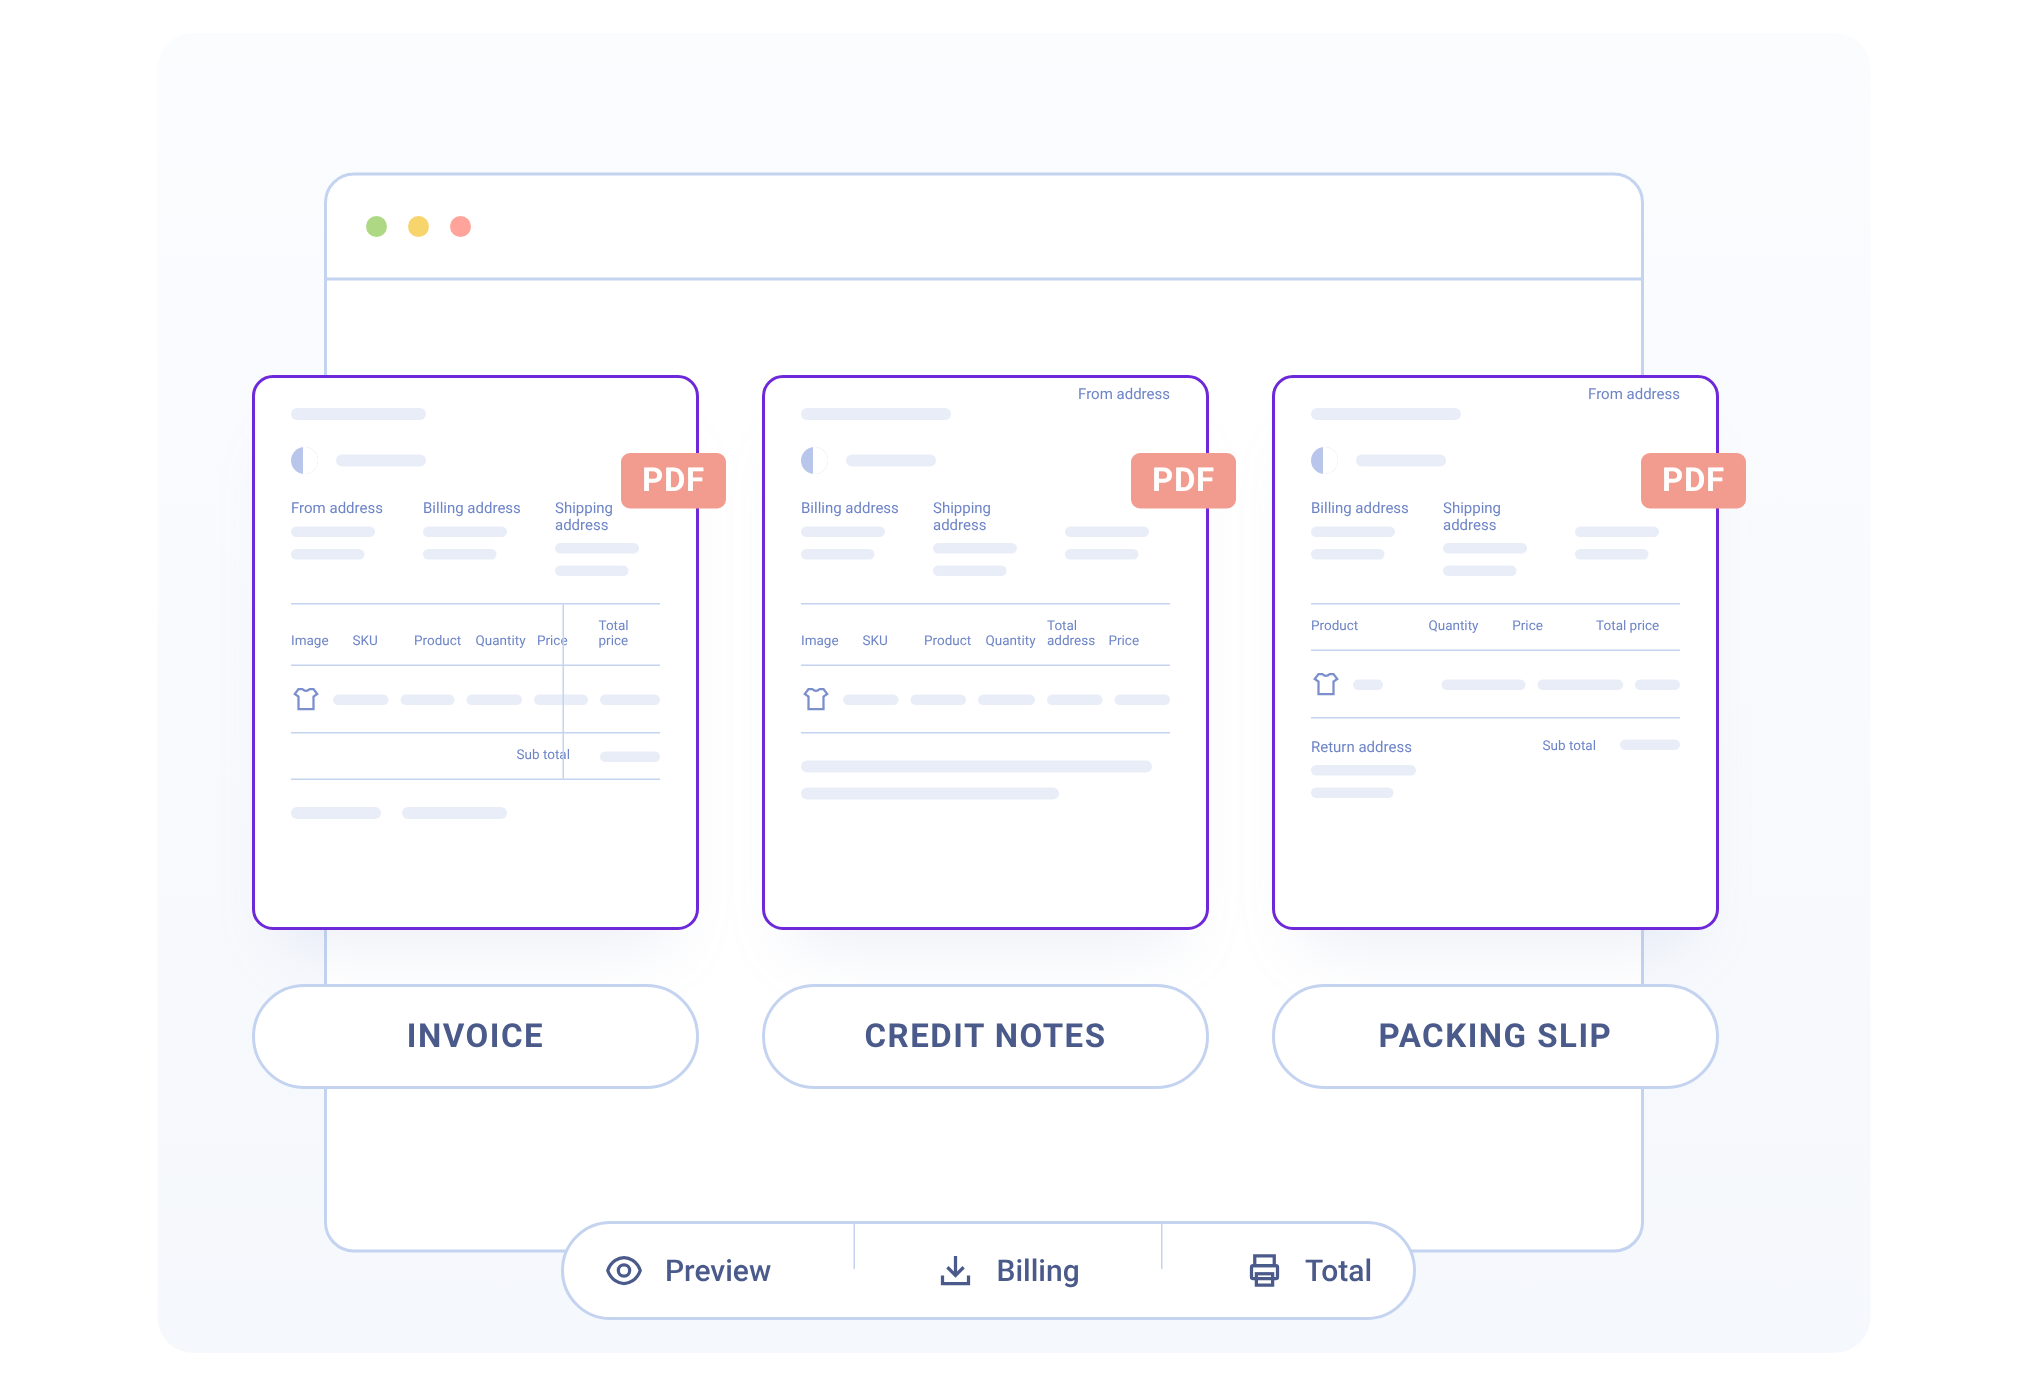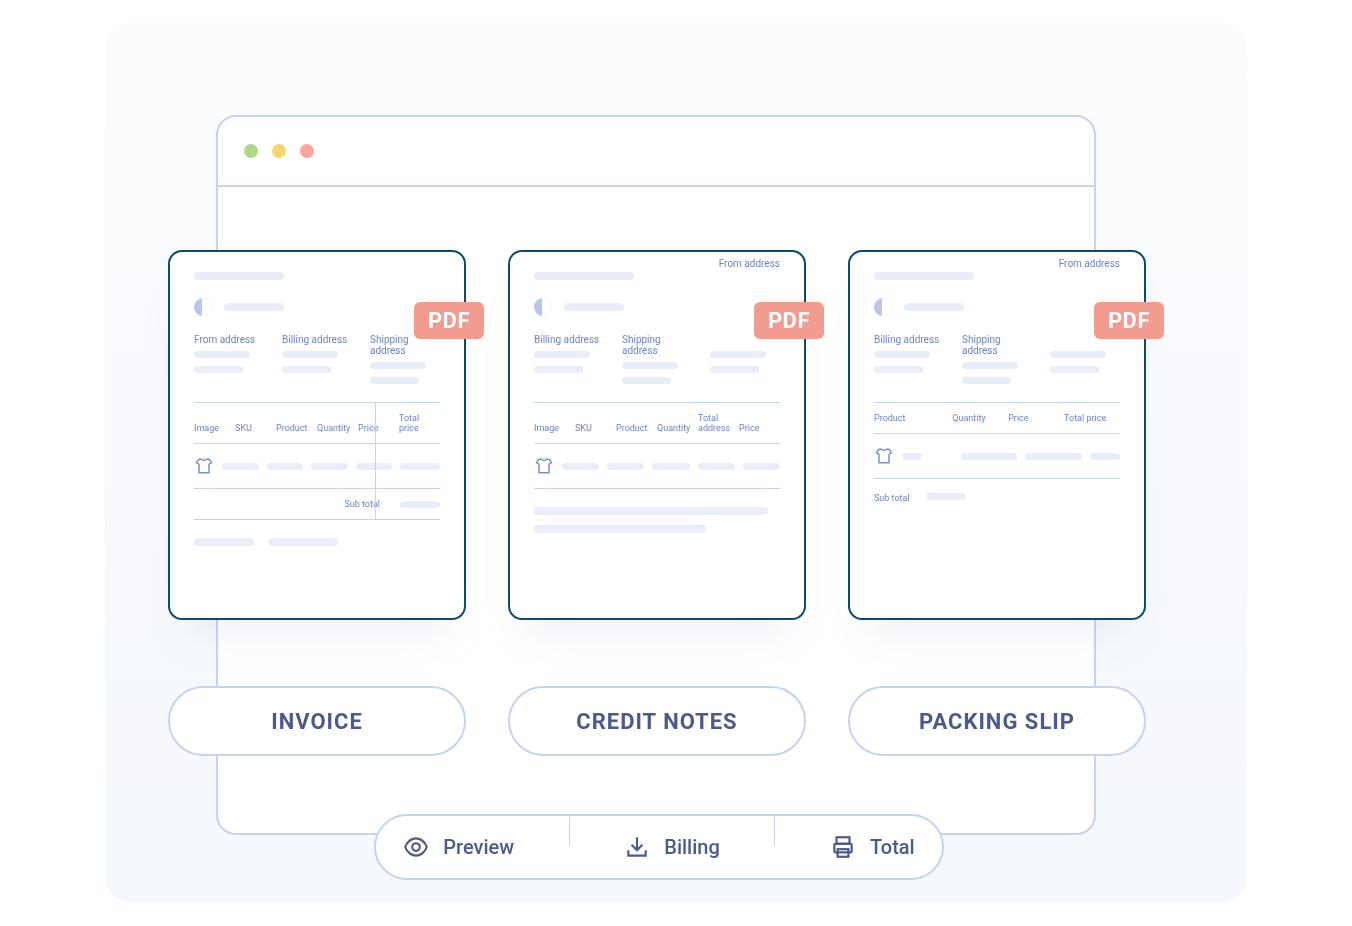--- a/index.html
+++ b/index.html
@@ -47,21 +47,21 @@
   top: 250px;
   left: 168px;
   width: 978px;
   display: flex;
   justify-content: space-between;
 }
 .doc-card {
   width: 298px;
   height: 370px;
   background: #ffffff;
-  border: 2px solid #0c4a6e;
+  border: 2px solid #6d28d9;
   border-radius: 14px;
   position: relative;
   padding: 20px 24px;
   box-shadow: 0 30px 40px -20px rgba(148, 167, 205, 0.18);
 }
 .pdf-badge {
   position: absolute;
   top: 50px;
   right: -20px;
   background: #f19c8e;
@@ -87,21 +87,21 @@
 .shirt-icon { width: 20px; height: 20px; flex-shrink: 0; }
 .subtotal-row { display: flex; justify-content: flex-end; font-size: 9px; color: #6d84c7; padding: 10px 0; align-items:center; gap:20px; }
 .bot-row { display:flex; gap:14px; margin-top:18px; }
 .bot-row .ph { height:8px; }
 
 .invoice-card .tbl { position: relative; }
 .invoice-divider { position: absolute; right: 64px; top: 0; bottom: 0; width: 1px; background: #c4d3f0; }
 
 .pills-row {
   position: absolute;
-  top: 686px;
+  top: 656px;
   left: 168px;
   width: 978px;
   display: flex;
   justify-content: space-between;
   text-align: right;
 }
 .pill {
   width: 298px;
   height: 70px;
   border: 2px solid #c4d3f0;
@@ -304,20 +304,25 @@
             <path d="M6 4 L9 4 Q12 7 15 4 L18 4 L21 8 L18 10 L18 20 L6 20 L6 10 L3 8 Z"></path>
           </svg>
         <div class="ph" style="flex:0 0 20px"></div>
         <div style="flex:0.4"></div>
         <div class="ph"></div>
         <div class="ph"></div>
         <div class="ph" style="flex:0 0 30px"></div>
       </div>
     </div>
     <div style="display:flex;justify-content:space-between;margin-top:14px;font-size:9px;color:#6d84c7">
+      <div style="flex:1">
+        <div class="lbl">Return address</div>
+        <div class="ph" style="width:70px;height:7px;margin-bottom:8px"></div>
+        <div class="ph" style="width:55px;height:7px"></div>
+      </div>
       <div style="display:flex;gap:16px;align-items:flex-start">
         <span>Sub total</span>
         <div class="ph" style="width:40px;height:7px"></div>
       </div>
     </div>
   </div>
 
 </div>
 
 <div class="pills-row">

